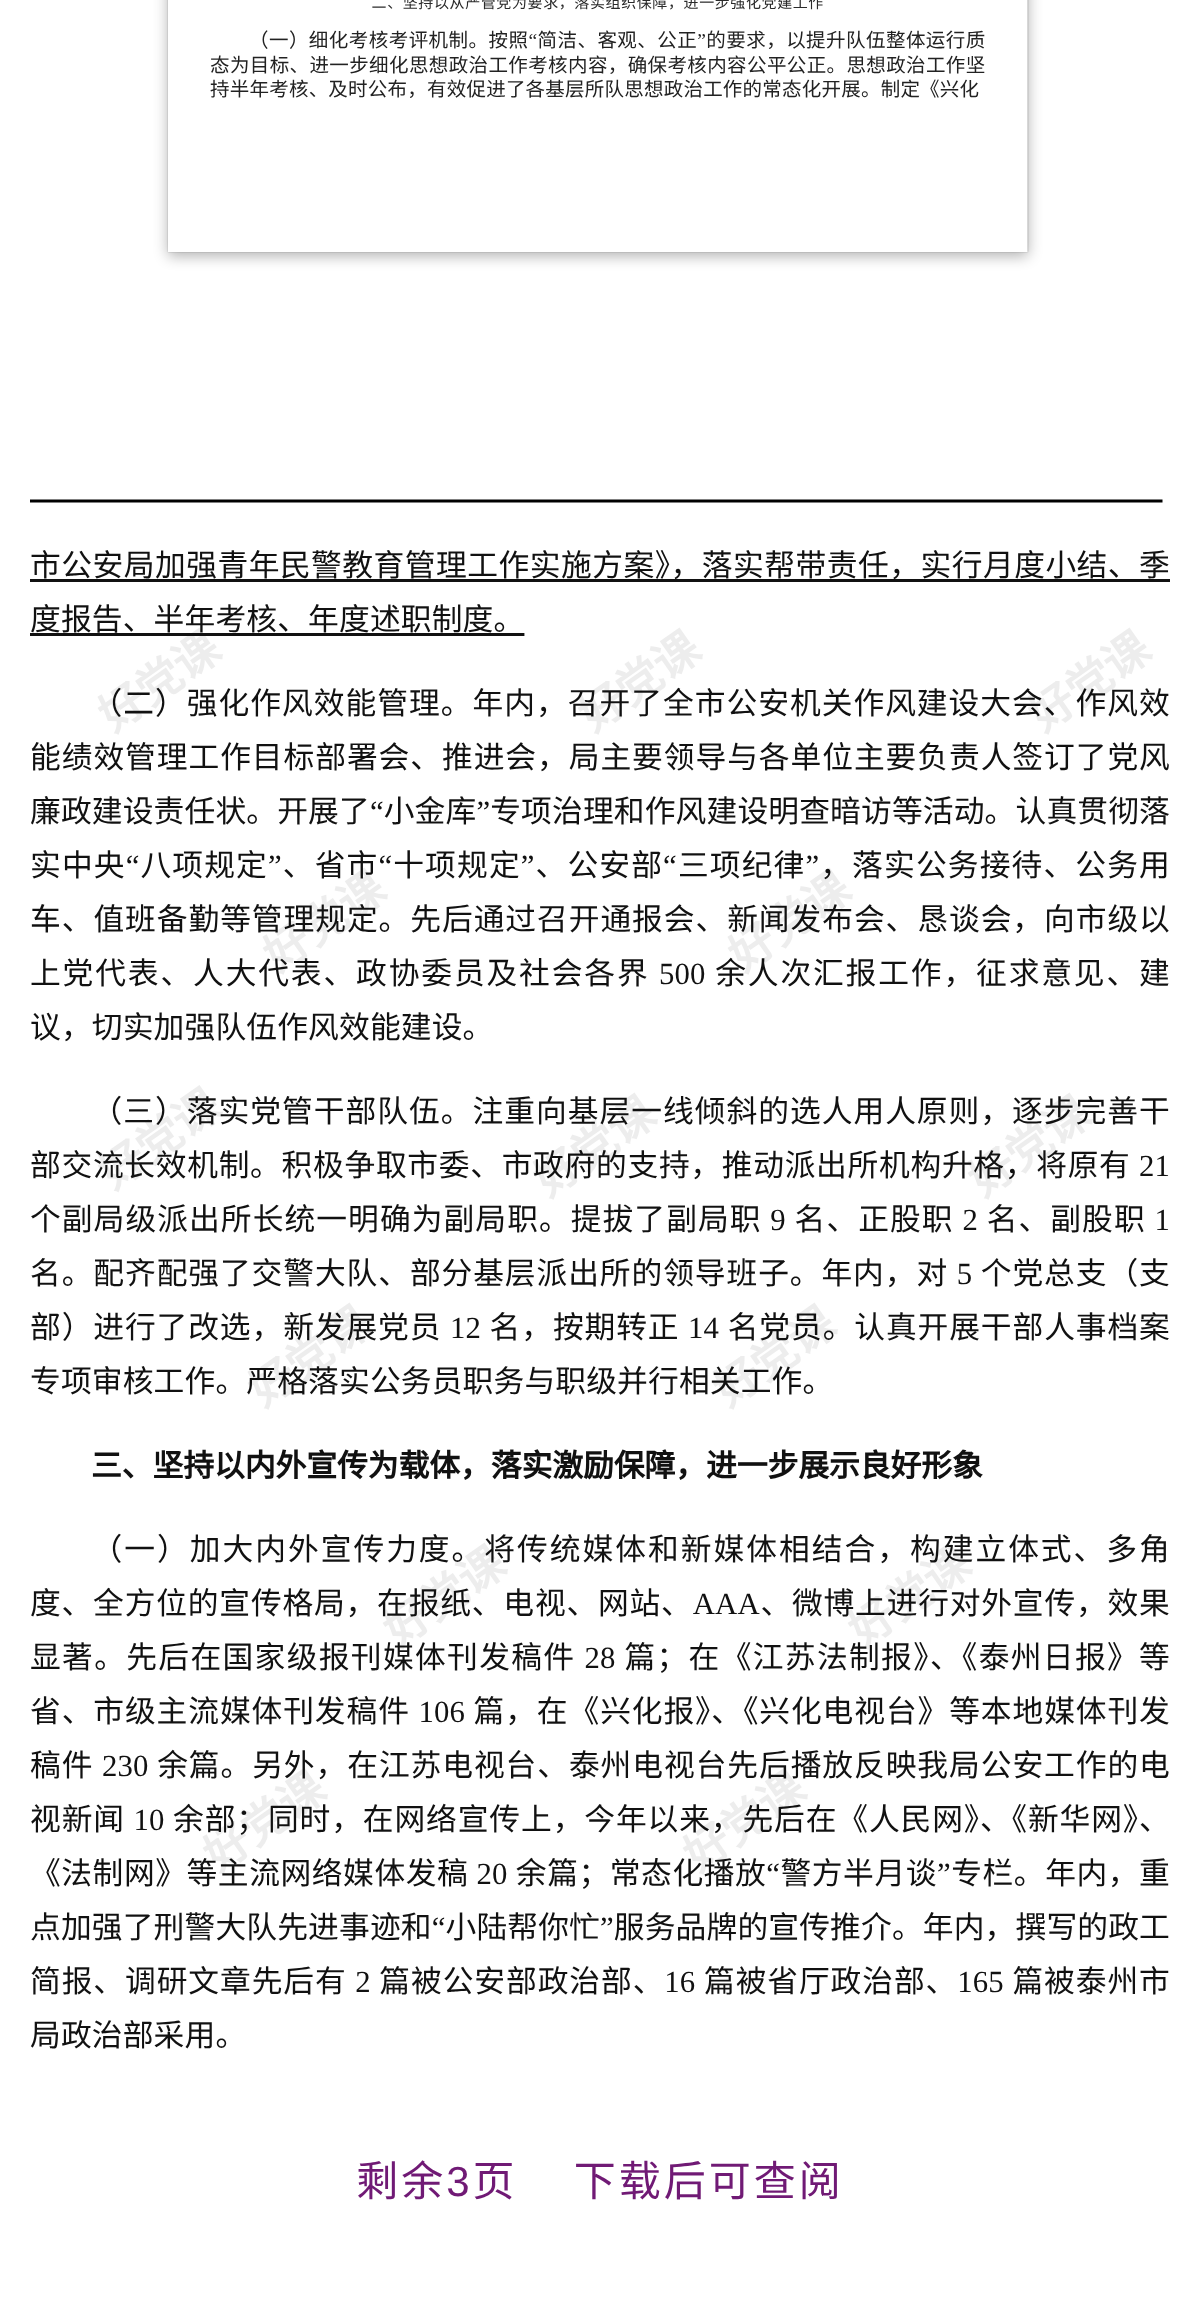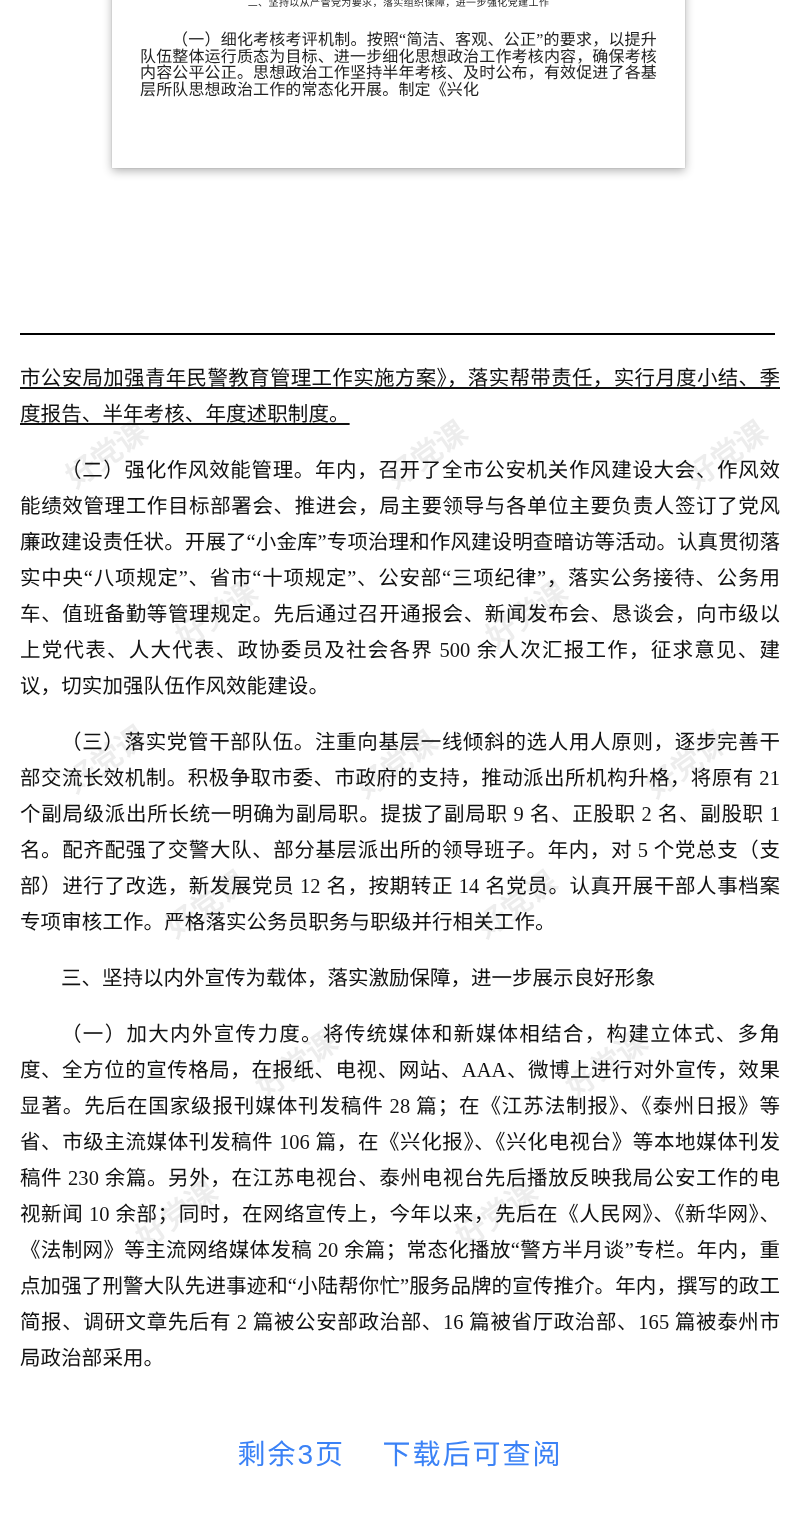--- a/index.html
+++ b/index.html
@@ -39,26 +39,26 @@
   .card-heading {
     font-size: 10px;
     line-height: 14px;
     text-align: center;
     color: #2a2a2a;
     letter-spacing: 0.4px;
     white-space: nowrap;
     overflow: hidden;
   }
   .card-para {
-    font-size: 16px;
+    font-size: 13px;
     line-height: 16.5px;
     text-align: justify;
     text-justify: inter-ideograph;
     text-indent: 2em;
-    margin-top: 22px;
+    margin-top: 9px;
     color: #222;
     letter-spacing: 0.15px;
   }
 
   
   .page-divider {
     position: absolute;
     left: 20px;
     top: 333px;
     width: 755px;
@@ -84,20 +84,21 @@
     word-break: break-all;
   }
   .para.indent { text-indent: 2em; }
   .para.cont   { text-indent: 0; text-decoration: underline; }
   .heading {
     font-size: 20.5px;
     line-height: 36px;
     text-indent: 2em;
     margin: 0 0 20px 0;
     color: #111111;
+    font-weight: bold;
   }
 
   
   .wm-layer {
     position: absolute;
     inset: 0;
     pointer-events: none;
     overflow: hidden;
   }
   .wm {
@@ -113,21 +114,21 @@
 
   
   .footer {
     position: absolute;
     left: 0;
     right: 0;
     top: 1432px;
     text-align: center;
     font-family: "Liberation Sans", "DejaVu Sans", sans-serif;
     font-size: 28px;
-    color: #3b82f6;
+    color: #701a75;
     letter-spacing: 2px;
   }
   .footer .gap { display: inline-block; width: 18px; }
 </style>
 </head>
 <body>
 
 <div class="page-card">
   <div class="card-inner">
     <div class="card-heading">二、坚持以从严管党为要求，落实组织保障，进一步强化党建工作</div>

